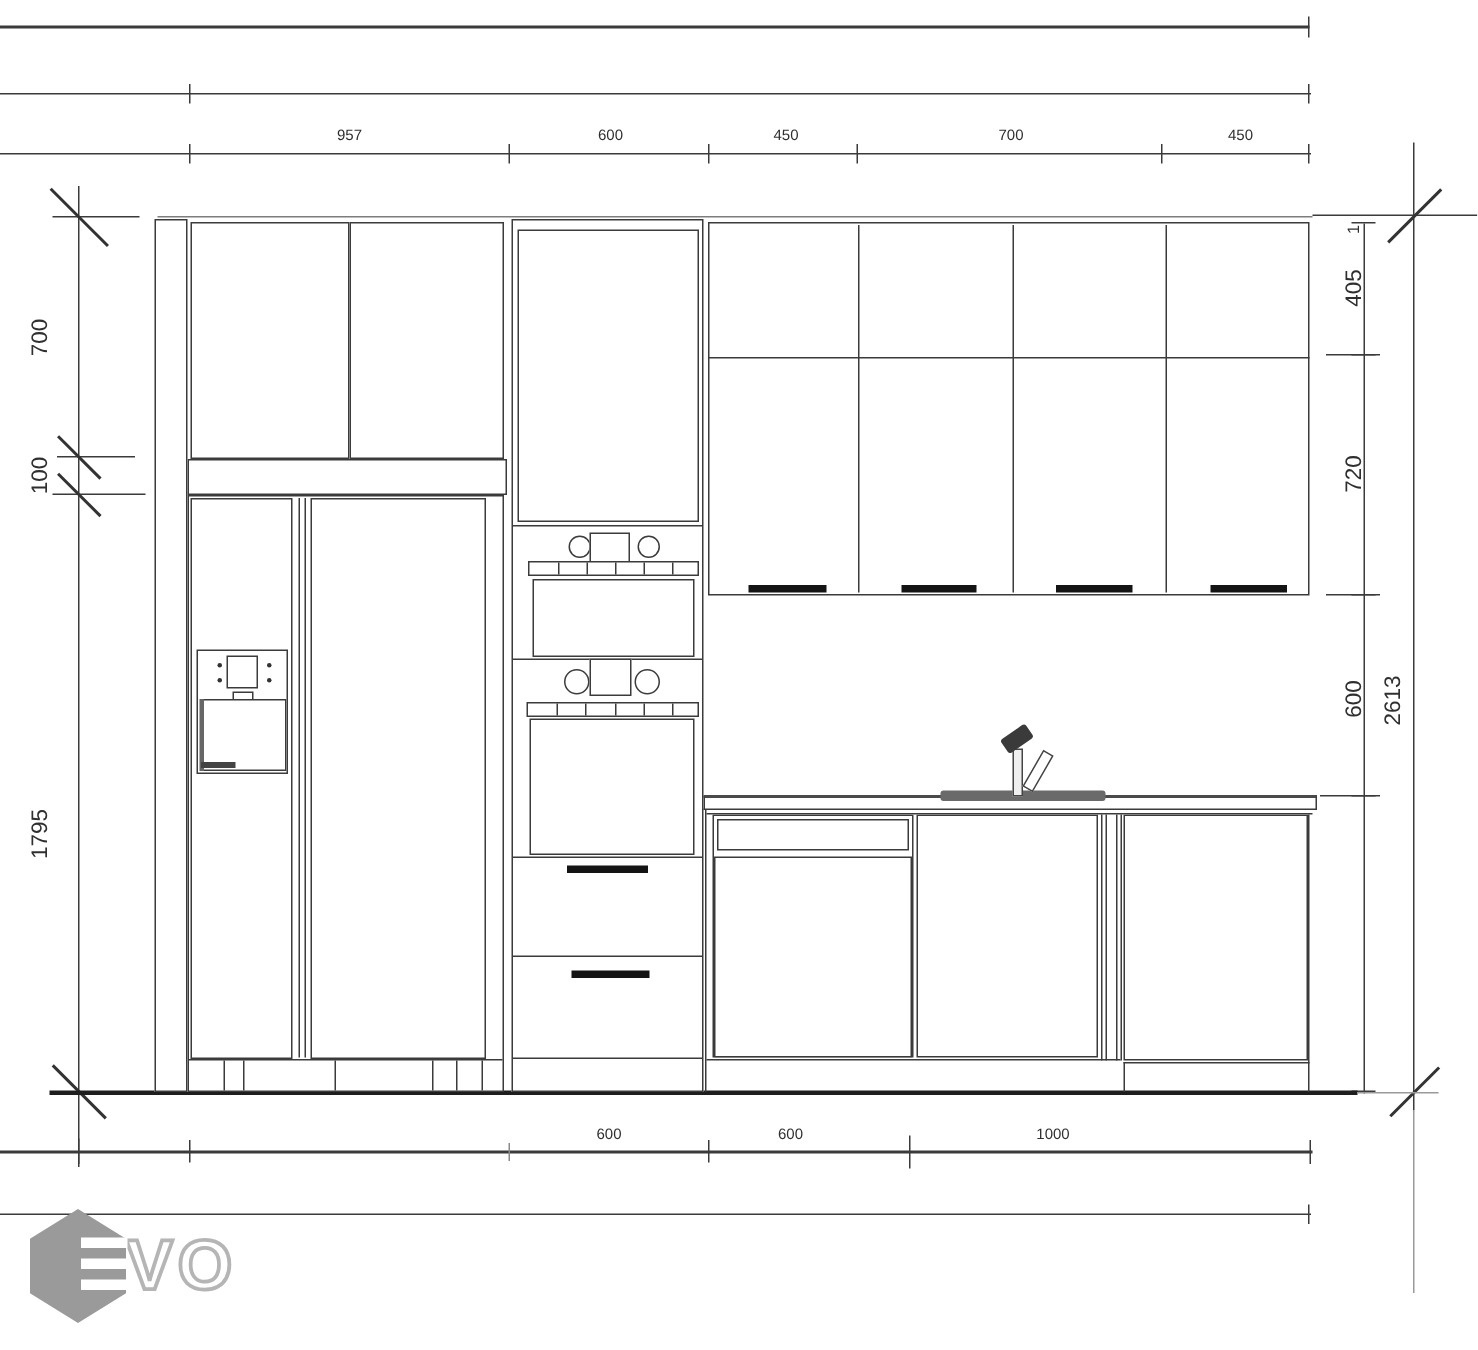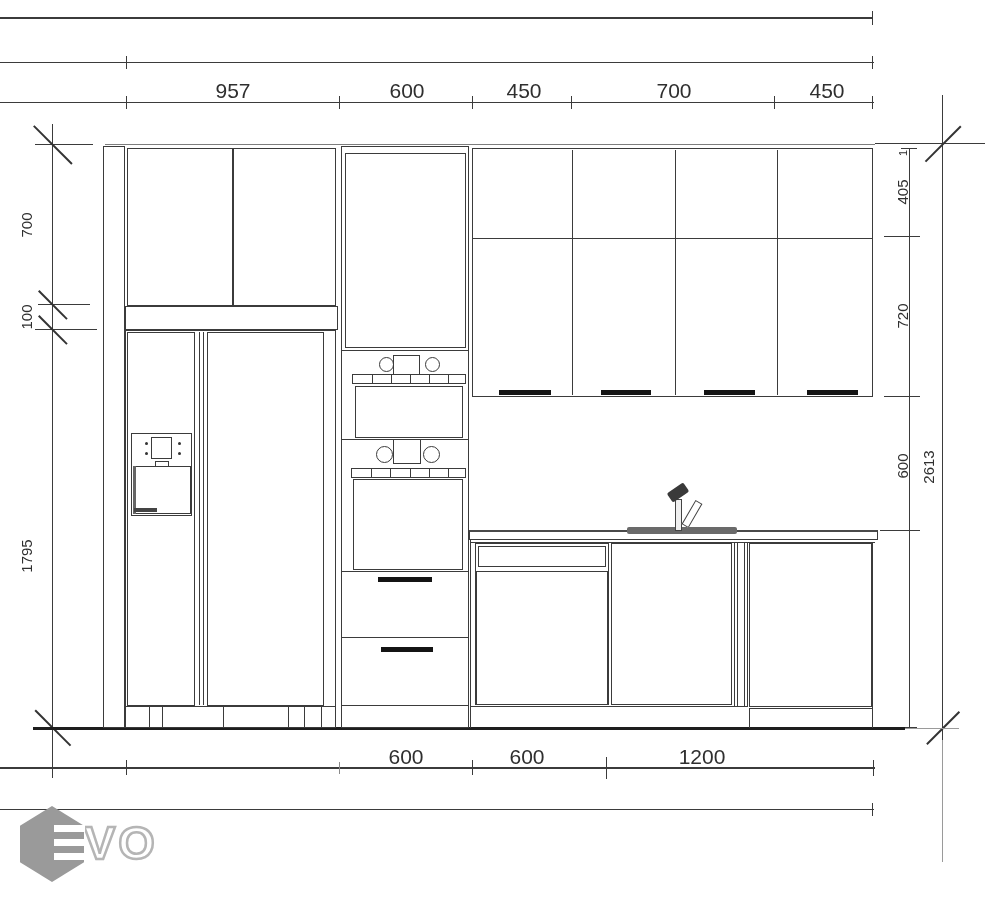--- a/index.html
+++ b/index.html
@@ -3,21 +3,21 @@
 <meta charset="utf-8">
 <style>
   html,body{margin:0;padding:0;background:#fff;}
   #canvas{position:relative;width:985px;height:900px;background:#ffffff;overflow:hidden;
           font-family:"Liberation Sans",sans-serif;}
   .el{position:absolute;}
   .h{position:absolute;height:1.3px;background:#3b3b3b;}
   .v{position:absolute;width:1.3px;background:#3b3b3b;}
   .bx{position:absolute;border:1.3px solid #3b3b3b;background:#fff;box-sizing:border-box;}
   .blk{position:absolute;background:#141414;}
-  .lbl{position:absolute;font-size:21px;line-height:14px;color:#2f2f2f;text-align:center;white-space:nowrap;}
+  .lbl{position:absolute;font-size:10px;line-height:14px;color:#2f2f2f;text-align:center;white-space:nowrap;}
   .lblv{position:absolute;font-size:15px;line-height:14px;color:#2f2f2f;text-align:center;white-space:nowrap;
         width:60px;transform:rotate(-90deg);}
   .sl{position:absolute;height:1.6px;background:#333;}
   .slL{transform:rotate(45deg);}   
   .slR{transform:rotate(-45deg);}  
   .circ{position:absolute;border:1.4px solid #3b3b3b;border-radius:50%;background:#fff;box-sizing:border-box;}
   .dot{position:absolute;width:3px;height:3px;border-radius:50%;background:#333;}
   #logo-text{position:absolute;left:84px;top:818px;font-size:47px;font-weight:bold;letter-spacing:3px;
              color:#ffffff;-webkit-text-stroke:2.5px #b5b5b5;line-height:50px;}
 </style>
@@ -91,21 +91,21 @@
   <div>
     <div class="h" style="left:0;top:767px;width:875px;height:1.5px;"></div>
     <div class="v" style="left:52px;top:759px;height:17px;"></div>
     <div class="v" style="left:126px;top:760px;height:15px;"></div>
     <div class="v" style="left:339px;top:762px;height:12px;background:#8a8a8a;width:1px;"></div>
     <div class="v" style="left:472px;top:760px;height:15px;"></div>
     <div class="v" style="left:606px;top:757px;height:22px;"></div>
     <div class="v" style="left:873px;top:760px;height:16px;"></div>
     <div class="lbl" style="left:376px;top:750px;width:60px;">600</div>
     <div class="lbl" style="left:497px;top:750px;width:60px;">600</div>
-    <div class="lbl" style="left:672px;top:750px;width:60px;">1200</div>
+    <div class="lbl" style="left:672px;top:750px;width:60px;">1000</div>
 
     <div class="h" style="left:0;top:809px;width:874px;"></div>
     <div class="v" style="left:872px;top:803px;height:13px;"></div>
   </div>
 
   <div class="h" style="left:33px;top:727px;width:872px;height:2.6px;background:#1e1e1e;"></div>
   <div class="h" style="left:905px;top:728px;width:54px;background:#9a9a9a;height:1.2px;"></div>
 
   <div class="h" style="left:105px;top:143.5px;width:770px;height:1.6px;background:#7d7d7d;"></div>
 

